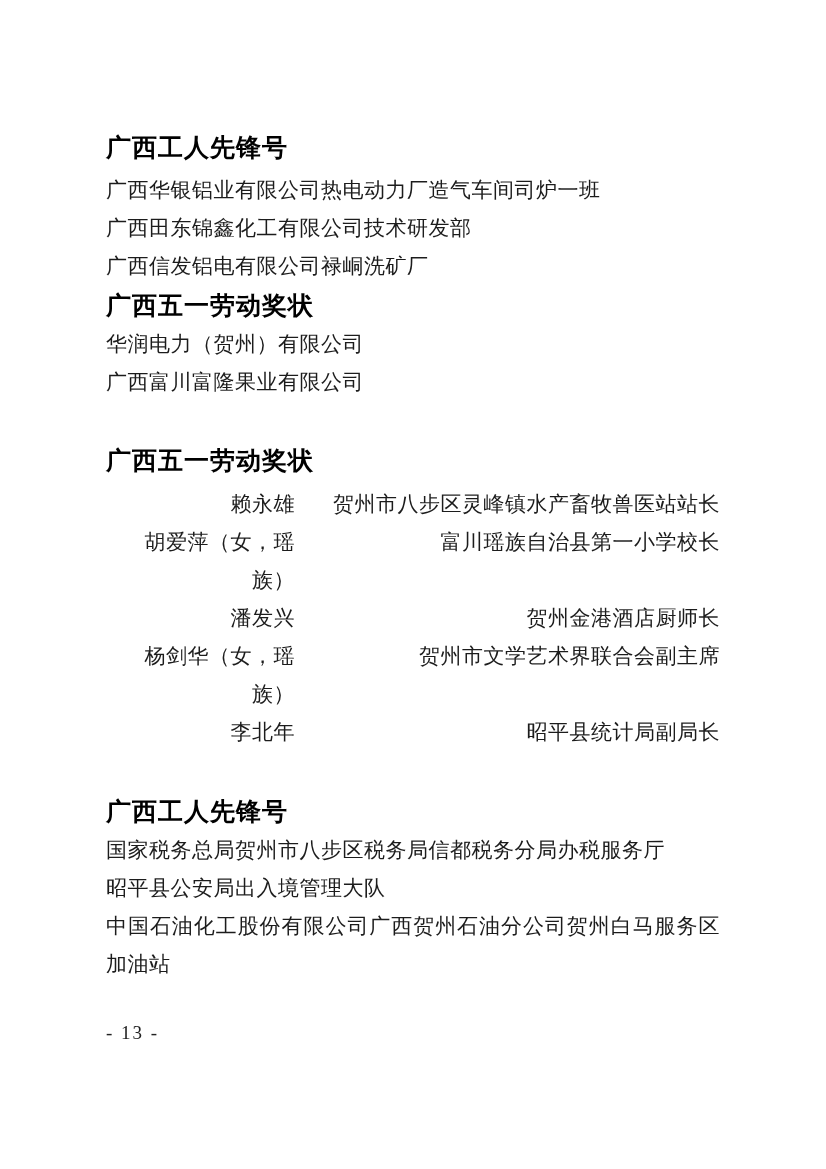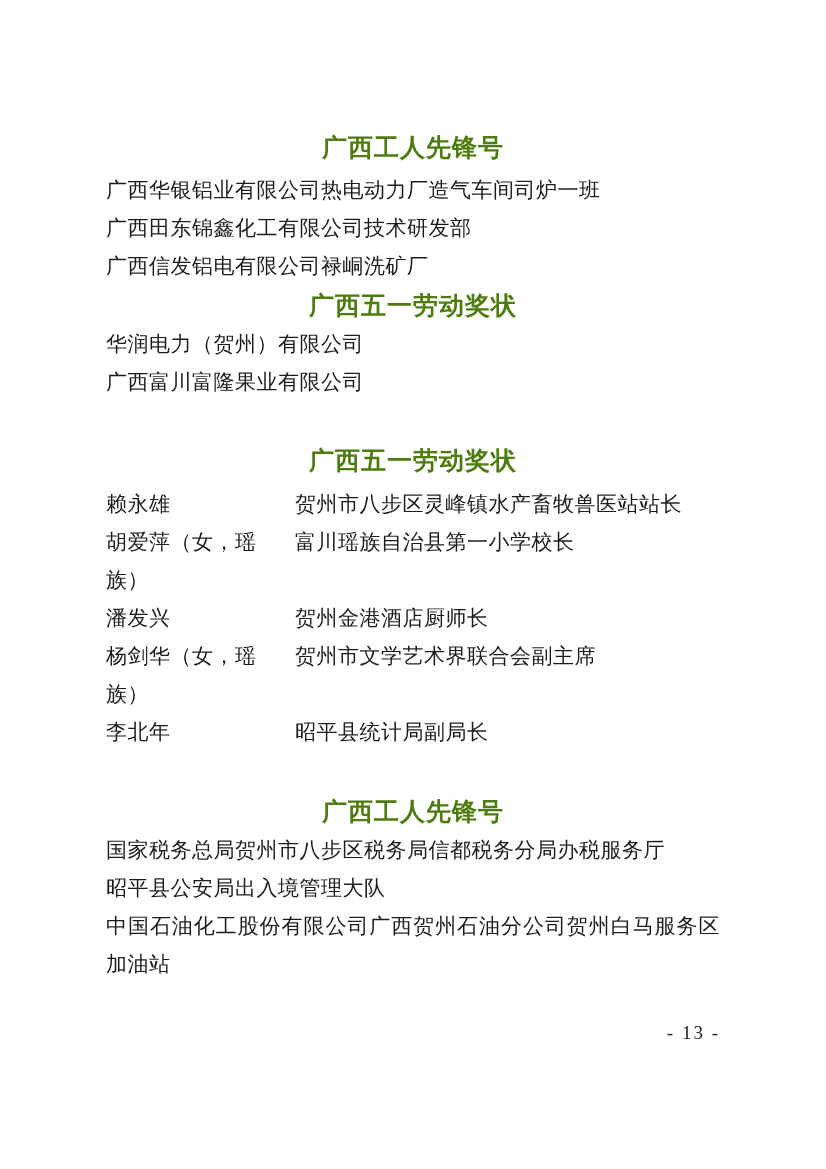--- a/index.html
+++ b/index.html
@@ -18,56 +18,54 @@
     color: #1c1c1c;
   }
   .content {
     padding: 127px 106px 0 106px; 
   }
   .heading {
     font-family: "Liberation Sans", "DejaVu Sans", sans-serif;
     font-weight: bold;
     font-size: 25px;
     line-height: 40px;
-    text-align: center;
     letter-spacing: 1px;
     margin: 0;
-    color: #4d7c0f;
+    color: #000000;
   }
   .line {
     font-size: 21px;
     line-height: 38px;
     margin: 0;
     letter-spacing: 0.5px;
     text-align: justify;
   }
   .list-section1 { margin-top: 4px; }
   .heading-city { margin-top: 37px; }
   .heading-certificate { margin-top: 0; }
   .list-section2 { margin-top: 0; }
   .heading-medal { margin-top: 39px; }
-  .rows-medal { margin-top: 5px; }
+  .rows-medal { margin-top: 5px; text-align: right; }
   .row {
     display: flex;
     font-size: 21px;
     line-height: 38px;
     letter-spacing: 0.5px;
   }
   .row .name {
     width: 189px;
     flex: 0 0 189px;
   }
   .row .title {
     flex: 1;
   }
   .heading-pioneer2 { margin-top: 40px; }
   .list-section4 { margin-top: 0; }
   .page-number {
     margin-top: 38px;
-    text-align: right;
     font-size: 19px;
     line-height: 24px;
     letter-spacing: 2px;
     color: #222222;
   }
 </style>
 </head>
 <body>
 
 <div class="page">

